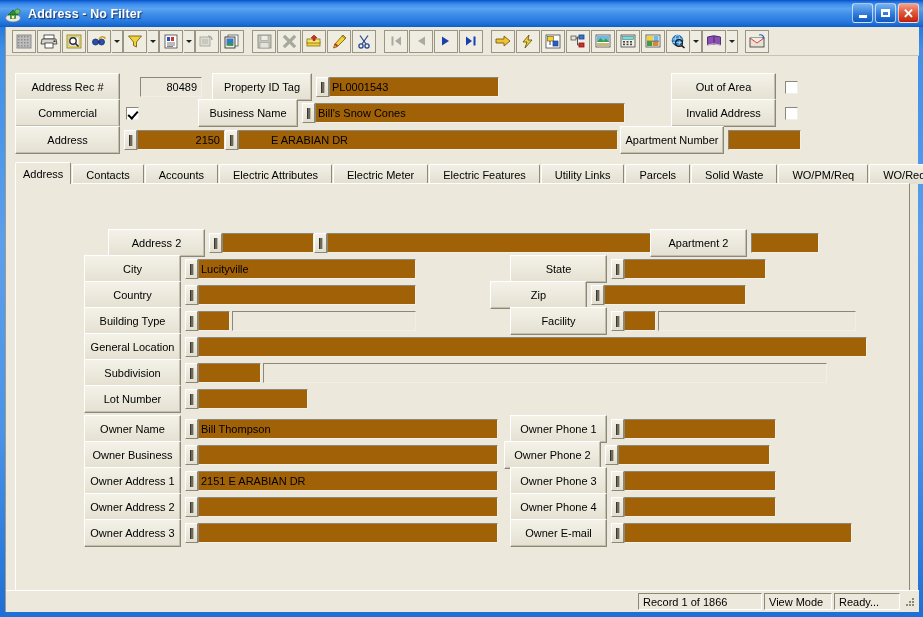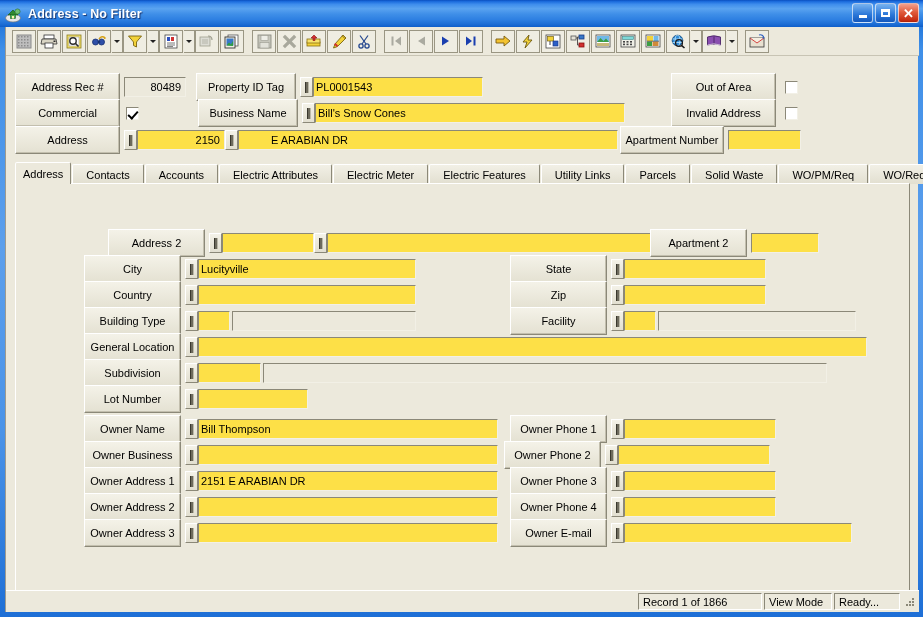--- a/index.html
+++ b/index.html
@@ -129,21 +129,21 @@
     font-size: 11px;
     color: #000;
     display: flex;
     align-items: center;
     justify-content: center;
     box-sizing: border-box;
     height: 28px;
     white-space: nowrap;
   }
   .fld-input {
-    background: #fde047;
+    background: #a16207;
     border: 1px solid;
     border-color: #8B8878 #F2F0E6 #F2F0E6 #8B8878;
     box-sizing: border-box;
     height: 20px;
     display: flex;
     align-items: center;
     padding: 0 2px;
     font-size: 11px;
     color: #000;
     overflow: hidden;
@@ -584,21 +584,21 @@
             <rect x="1" y="4" width="14" height="9" fill="#E8E0D0" stroke="#333" stroke-width="0.8"></rect>
             <path d="M1 4 l7 5 l7 -5" fill="#F4EEE0" stroke="#D03030" stroke-width="0.9"></path>
             <path d="M10 1 q4 -1 5 3" fill="none" stroke="#2E5FC0" stroke-width="1.1"></path>
             <path d="M14.2 2.2 l1.4 2 l-2.4 0.4 z" fill="#2E5FC0"></path>
           </svg>
       </div>
     </div>
 
     <div class="row" style="left:9px; top:46px;">
       <div class="fld-label" style="width:105px;">Address Rec #</div>
-      <div class="fld-input ro num" style="width:62px; margin-left:4px;">80489</div>
+      <div class="fld-input ro num" style="width:62px; margin-left:20px;">80489</div>
       <div class="fld-label" style="width:100px; margin-left:10px;">Property ID Tag</div>
       <div class="lookup" style="margin-left:4px;">
           <i></i>
         </div>
       <div class="fld-input" style="width:170px;">PL0001543</div>
     </div>
     <div class="row" style="left:665px; top:46px;">
       <div class="fld-label" style="width:105px;">Out of Area</div>
       <div style="width:20px; display:flex; justify-content:center; margin-left:5px;">
         <div class="chkbox"></div>
@@ -720,21 +720,21 @@
         <div class="fld-input" style="width:142px;"></div>
       </div>
 
       <div class="row" style="left:68px; top:97px;">
         <div class="fld-label" style="width:97px;">Country</div>
         <div class="lookup" style="margin-left:4px;">
             <i></i>
           </div>
         <div class="fld-input" style="width:218px;"></div>
       </div>
-      <div class="row" style="left:494px; top:97px;">
+      <div class="row" style="left:474px; top:97px;">
         <div class="fld-label" style="width:97px;">Zip</div>
         <div class="lookup" style="margin-left:4px;">
             <i></i>
           </div>
         <div class="fld-input" style="width:142px;"></div>
       </div>
 
       <div class="row" style="left:68px; top:123px;">
         <div class="fld-label" style="width:97px;">Building Type</div>
         <div class="lookup" style="margin-left:4px;">

